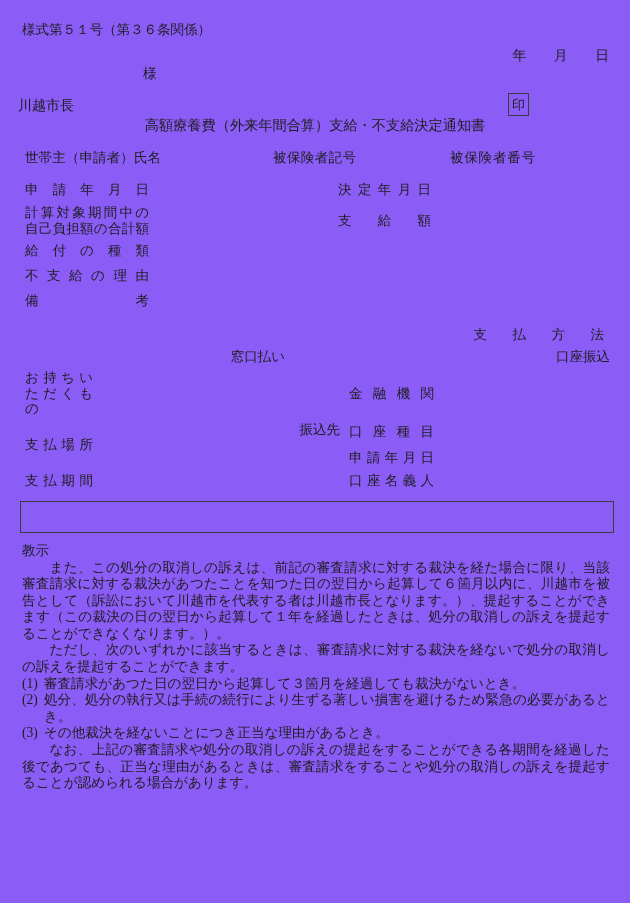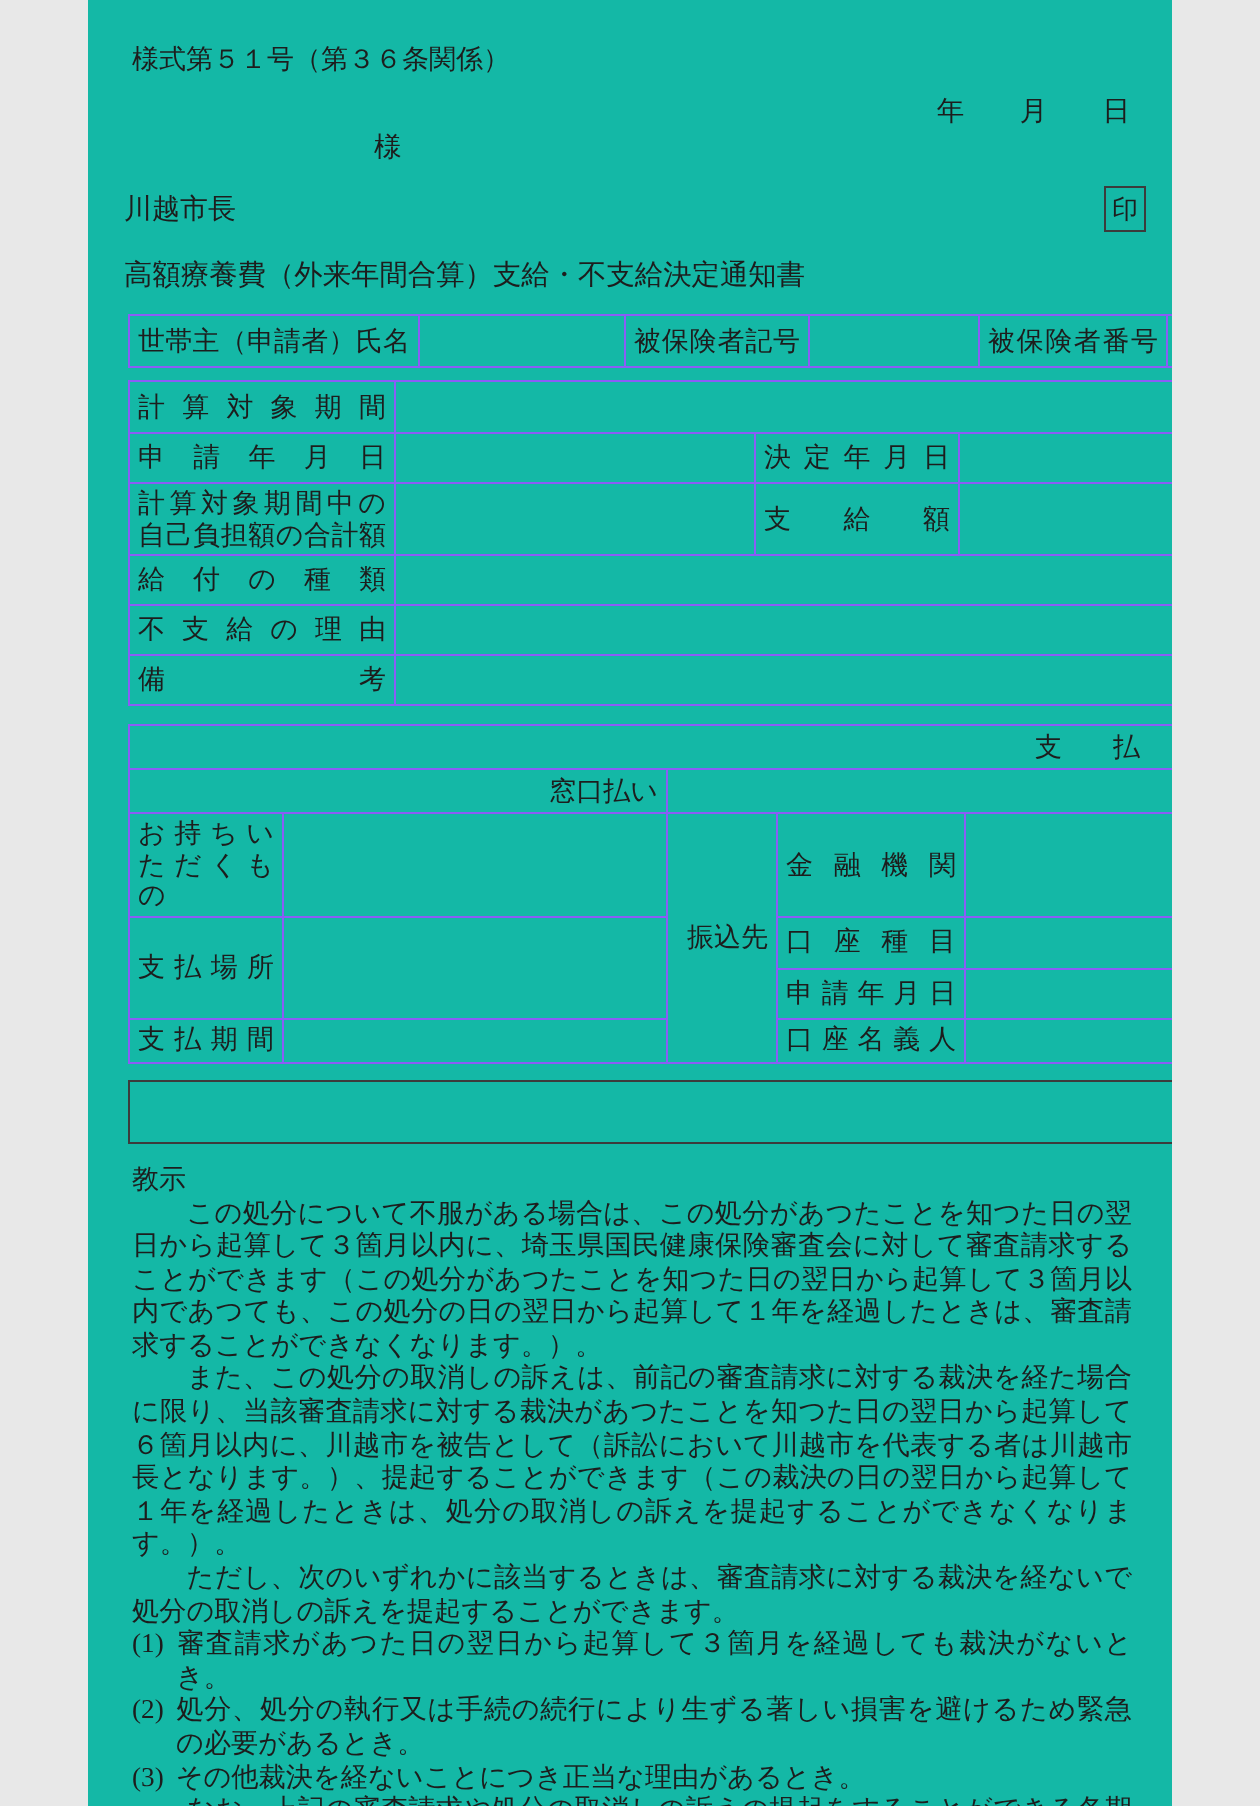--- a/index.html
+++ b/index.html
@@ -1,39 +1,39 @@
 <!DOCTYPE html>
 <html lang="ja"><head>
 <meta charset="utf-8">
 <style>
   html,body{margin:0;padding:0;}
   body{background:#e8e8e8;}
   .page{
     position:relative;
-    width:542px;height:903px;
+    width:630px;height:903px;
     margin:0 auto;
-    background:#14b8a6;
+    background:#8b5cf6;
     color:#1d1d1d;
     font-family:"Liberation Serif","DejaVu Serif",serif;
     box-sizing:border-box;
     padding:0 18px;
     overflow:hidden;
   }
   .form-no{margin:22px 0 0 4px;font-size:13.5px;line-height:15px;}
   .date-line{margin-top:11px;text-align:right;font-size:13.8px;line-height:15px;padding-right:3px;}
   .addressee{margin-top:3px;margin-left:125px;font-size:13.8px;line-height:15px;}
   .issuer-row{position:relative;margin-top:14px;height:22px;}
   .issuer{font-size:14px;line-height:22px;}
   .seal-box{
     position:absolute;top:-2px;left:490px;
     width:19px;height:21px;
     border:1px solid #3c3c3c;
     font-size:13px;line-height:21px;text-align:center;
   }
-  .doc-title{margin-top:13px;text-align:left;font-size:14.2px;line-height:16px;}
+  .doc-title{text-align:center;font-size:14.2px;line-height:16px;}
   .intro{margin:21px 2px 0 4px;font-size:13.8px;line-height:16.6px;text-align:justify;}
 
   table{border-collapse:collapse;table-layout:fixed;margin-left:2px;width:594px;}
   td{border:1px solid #8b5cf6;font-size:13.5px;padding:2px 4px;vertical-align:middle;box-sizing:border-box;line-height:15.5px;overflow:hidden;}
   .jlabel{text-align:justify;text-align-last:justify;}
   .clabel{text-align:right;}
   .vcell{padding:0;}
   .t1{margin-top:11px;}
   .t2{margin-top:6px;}
   .t3{margin-top:9px;}
@@ -90,24 +90,20 @@
     </table>
 
   <table class="t2">
     <colgroup>
         <col style="width:133px">
         <col style="width:180px">
         <col style="width:102px">
         <col style="width:179px">
       </colgroup>
     <tbody>
-        <tr style="height:26px">
-      <td class="jlabel">計算対象期間</td>
-      <td colspan="3"></td>
-    </tr>
     <tr style="height:25px">
       <td class="jlabel">申請年月日</td>
       <td></td>
       <td class="jlabel">決定年月日</td>
       <td></td>
     </tr>
     <tr style="height:35px">
       <td>
         <div class="jlabel">計算対象期間中の</div>
         <div class="jlabel">自己負担額の合計額</div>
@@ -183,21 +179,20 @@
       <td class="jlabel">口座名義人</td>
       <td></td>
     </tr>
   </tbody>
     </table>
 
   <div class="notes-box"></div>
 
   <div class="kyoji-head">教示</div>
   <div class="kyoji">
-    <p>　この処分について不服がある場合は、この処分があつたことを知つた日の翌日から起算して３箇月以内に、埼玉県国民健康保険審査会に対して審査請求することができます（この処分があつたことを知つた日の翌日から起算して３箇月以内であつても、この処分の日の翌日から起算して１年を経過したときは、審査請求することができなくなります。）。</p>
     <p>　また、この処分の取消しの訴えは、前記の審査請求に対する裁決を経た場合に限り、当該審査請求に対する裁決があつたことを知つた日の翌日から起算して６箇月以内に、川越市を被告として（訴訟において川越市を代表する者は川越市長となります。）、提起することができます（この裁決の日の翌日から起算して１年を経過したときは、処分の取消しの訴えを提起することができなくなります。）。</p>
     <p>　ただし、次のいずれかに該当するときは、審査請求に対する裁決を経ないで処分の取消しの訴えを提起することができます。</p>
     <div class="item">
       <span class="marker">(1)</span><span>審査請求があつた日の翌日から起算して３箇月を経過しても裁決がないとき。</span>
     </div>
     <div class="item">
       <span class="marker">(2)</span><span>処分、処分の執行又は手続の続行により生ずる著しい損害を避けるため緊急の必要があるとき。</span>
     </div>
     <div class="item">
       <span class="marker">(3)</span><span>その他裁決を経ないことにつき正当な理由があるとき。</span>

